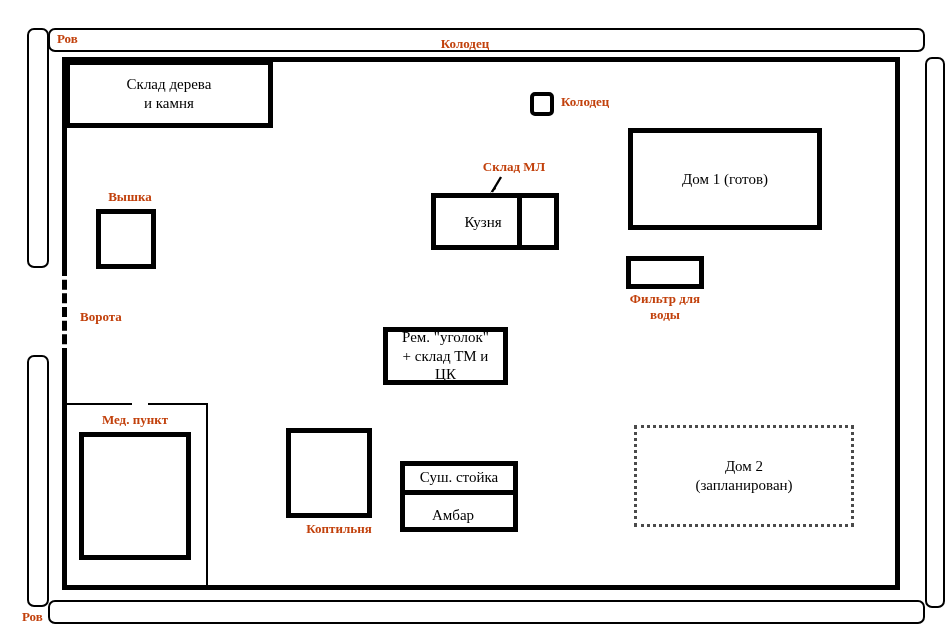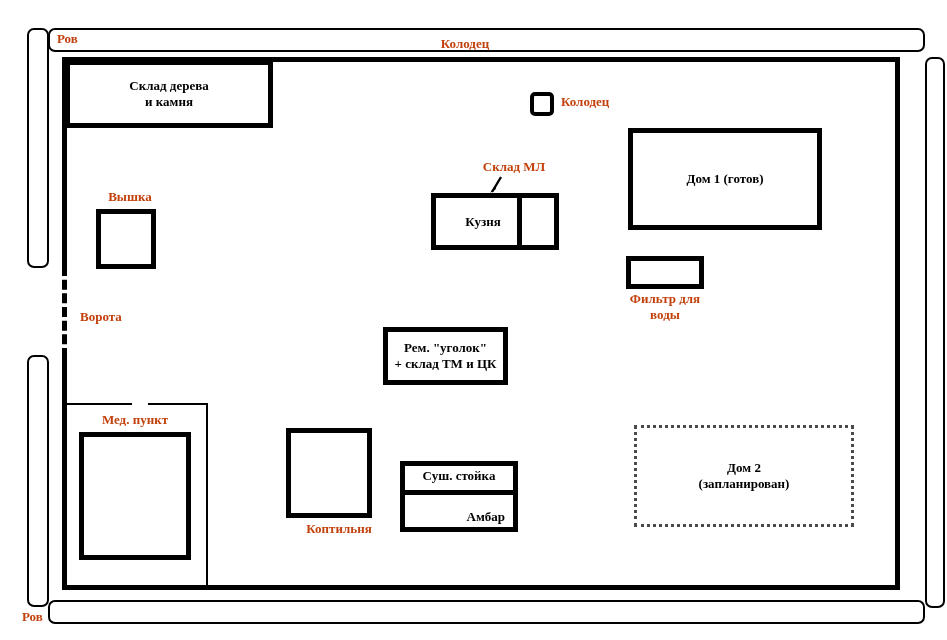--- a/index.html
+++ b/index.html
@@ -39,22 +39,22 @@
   
   .building {
     border: 5px solid #000;
     background: #fff;
     display: flex;
     align-items: center;
     justify-content: center;
     text-align: center;
   }
   .building-label {
-    font-weight: bold;
-    font-size: 13px;
+    font-weight: normal;
+    font-size: 15px;
     line-height: 1.25;
     padding: 0 4px;
     white-space: pre-line;
   }
 
   
   .planned {
     border: 3px dotted #4a4a4a;
     background: #fff;
     display: flex;
@@ -173,21 +173,21 @@
   <div class="abs fence" style="left:62px; top:403px; width:146px; height:187px; border-bottom:none;"></div>
   <div class="abs fence-gap" style="left:132px; top:400px; width:16px; height:7px;"></div>
   <div class="abs label" style="left:72px; top:412px; width:126px;">Мед. пункт</div>
   <div class="abs building" style="left:79px; top:432px; width:112px; height:128px;"></div>
 
   <div class="abs building" style="left:286px; top:428px; width:86px; height:90px;"></div>
   <div class="abs label" style="left:291px; top:521px; width:96px;text-align:center;">Коптильня</div>
 
   <div class="abs building" style="left:400px; top:461px; width:118px; height:71px;">
     <span class="building-label" style="position:absolute; left:0; right:0; top:2px;">Суш. стойка</span>
-    <span class="building-label" style="position:absolute; left:0; right:4px; bottom:2px;text-align:right;">Амбар</span>
+    <span class="building-label" style="position:absolute; left:0; right:12px; bottom:2px;">Амбар</span>
     <div class="hdiv" style="top:24px; left:-5px; right:-5px;"></div>
   </div>
 
   <div class="abs planned" style="left:634px; top:425px; width:220px; height:102px;">
     <span class="building-label">Дом 2
 (запланирован)</span>
   </div>
 
 </div>
 

